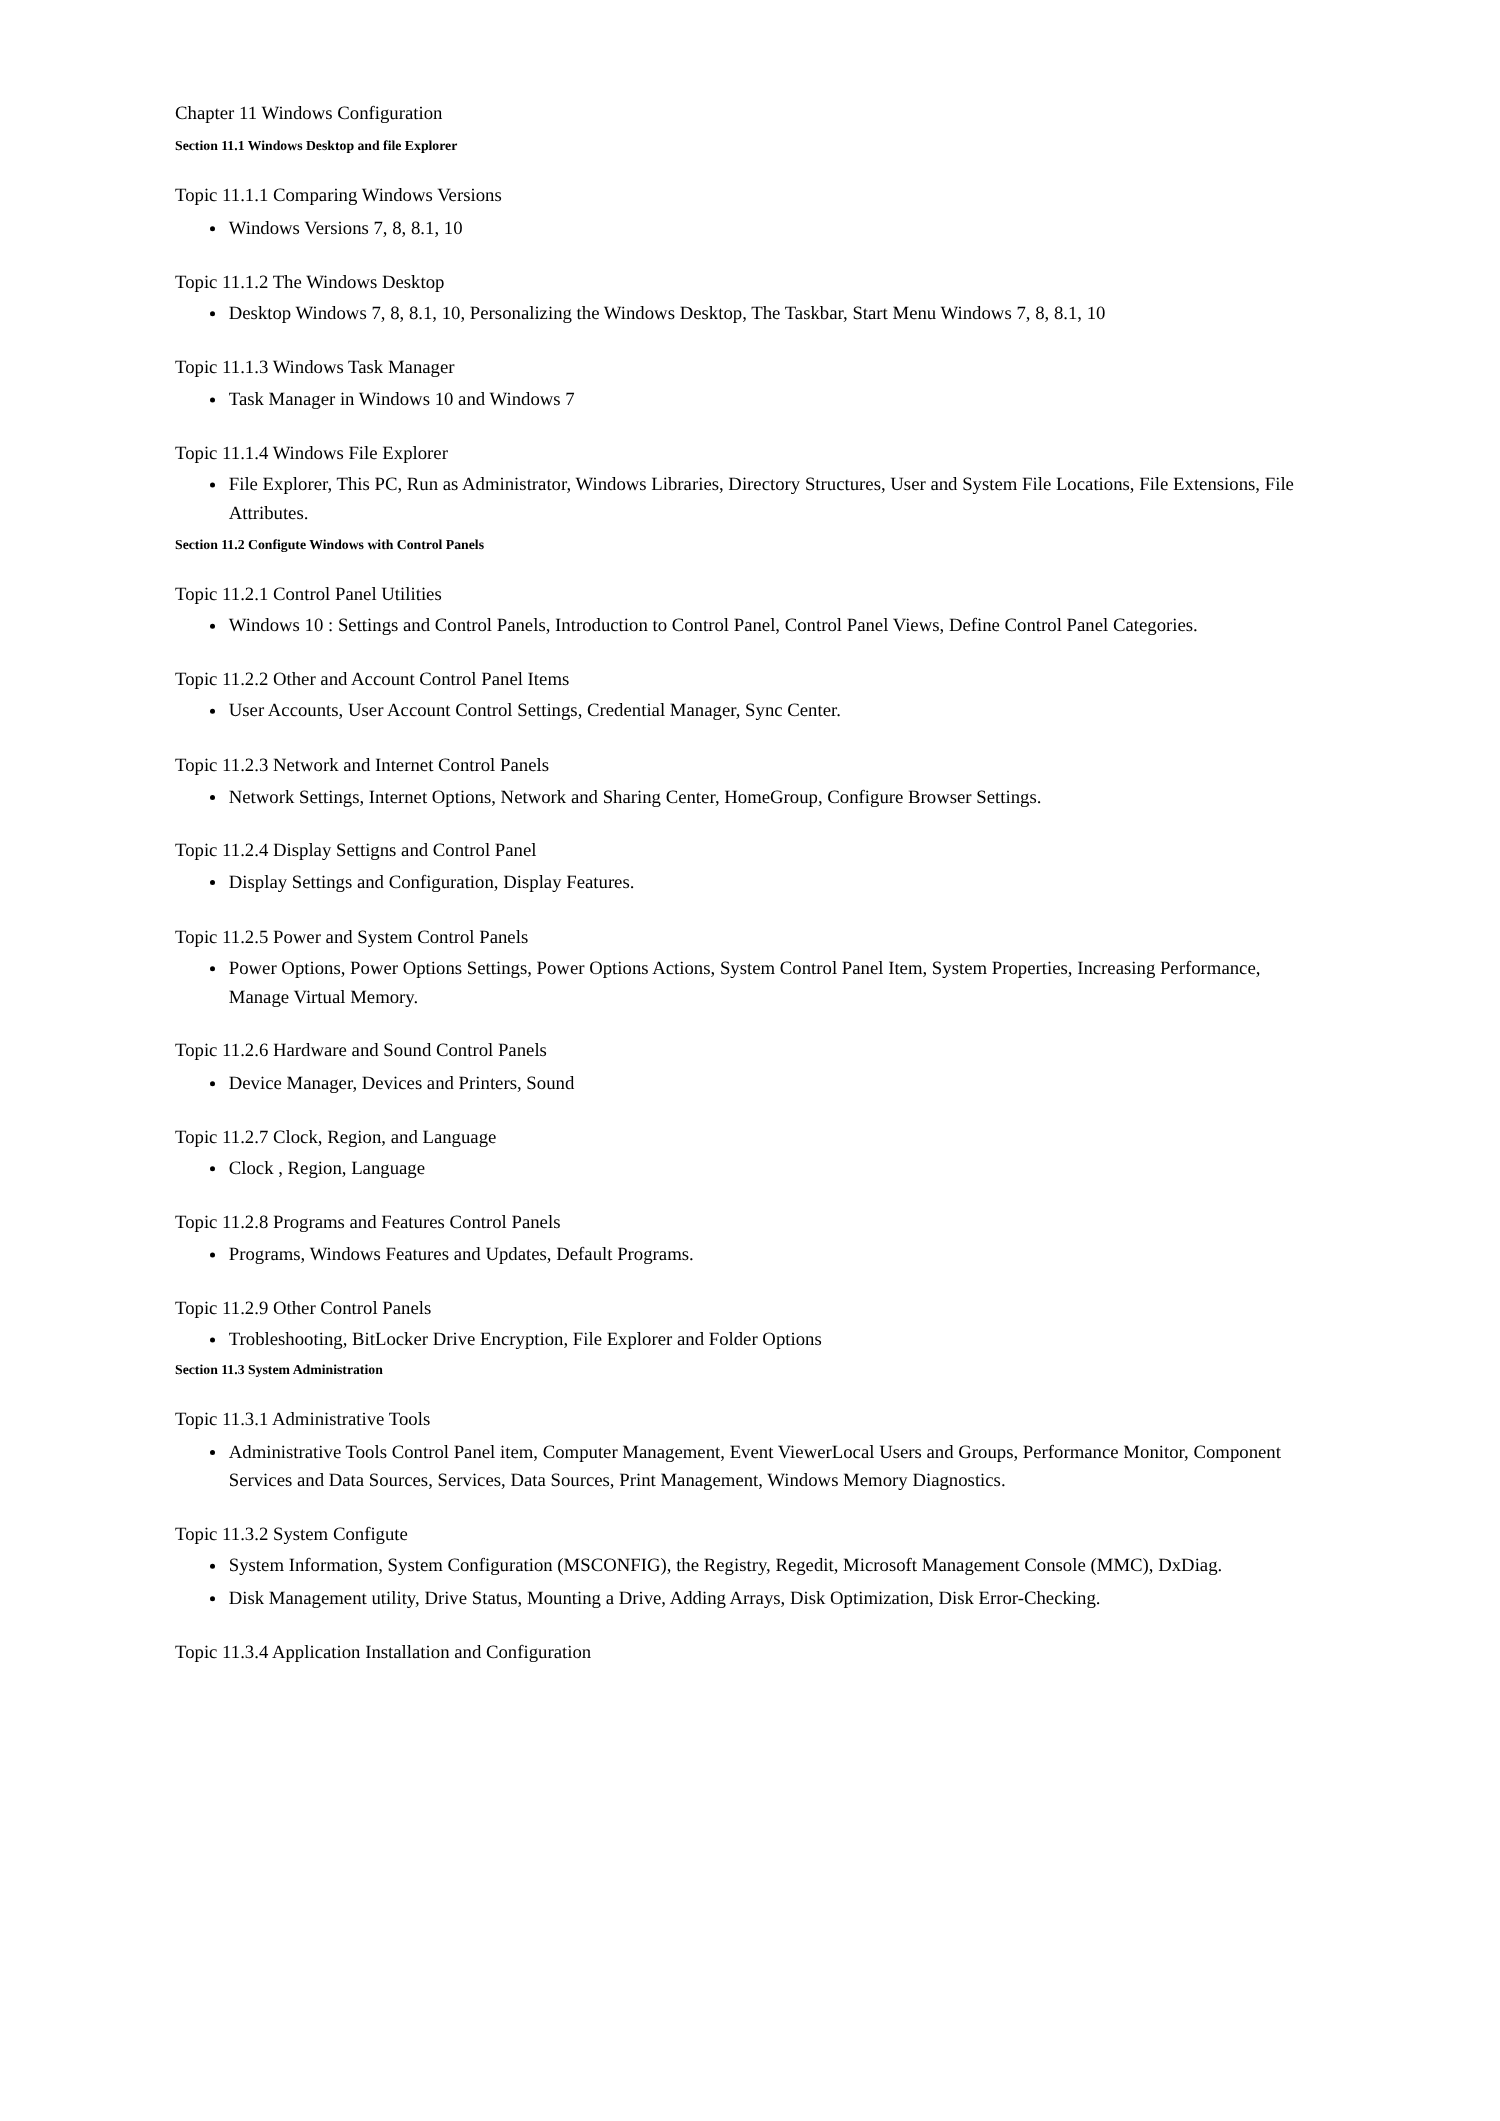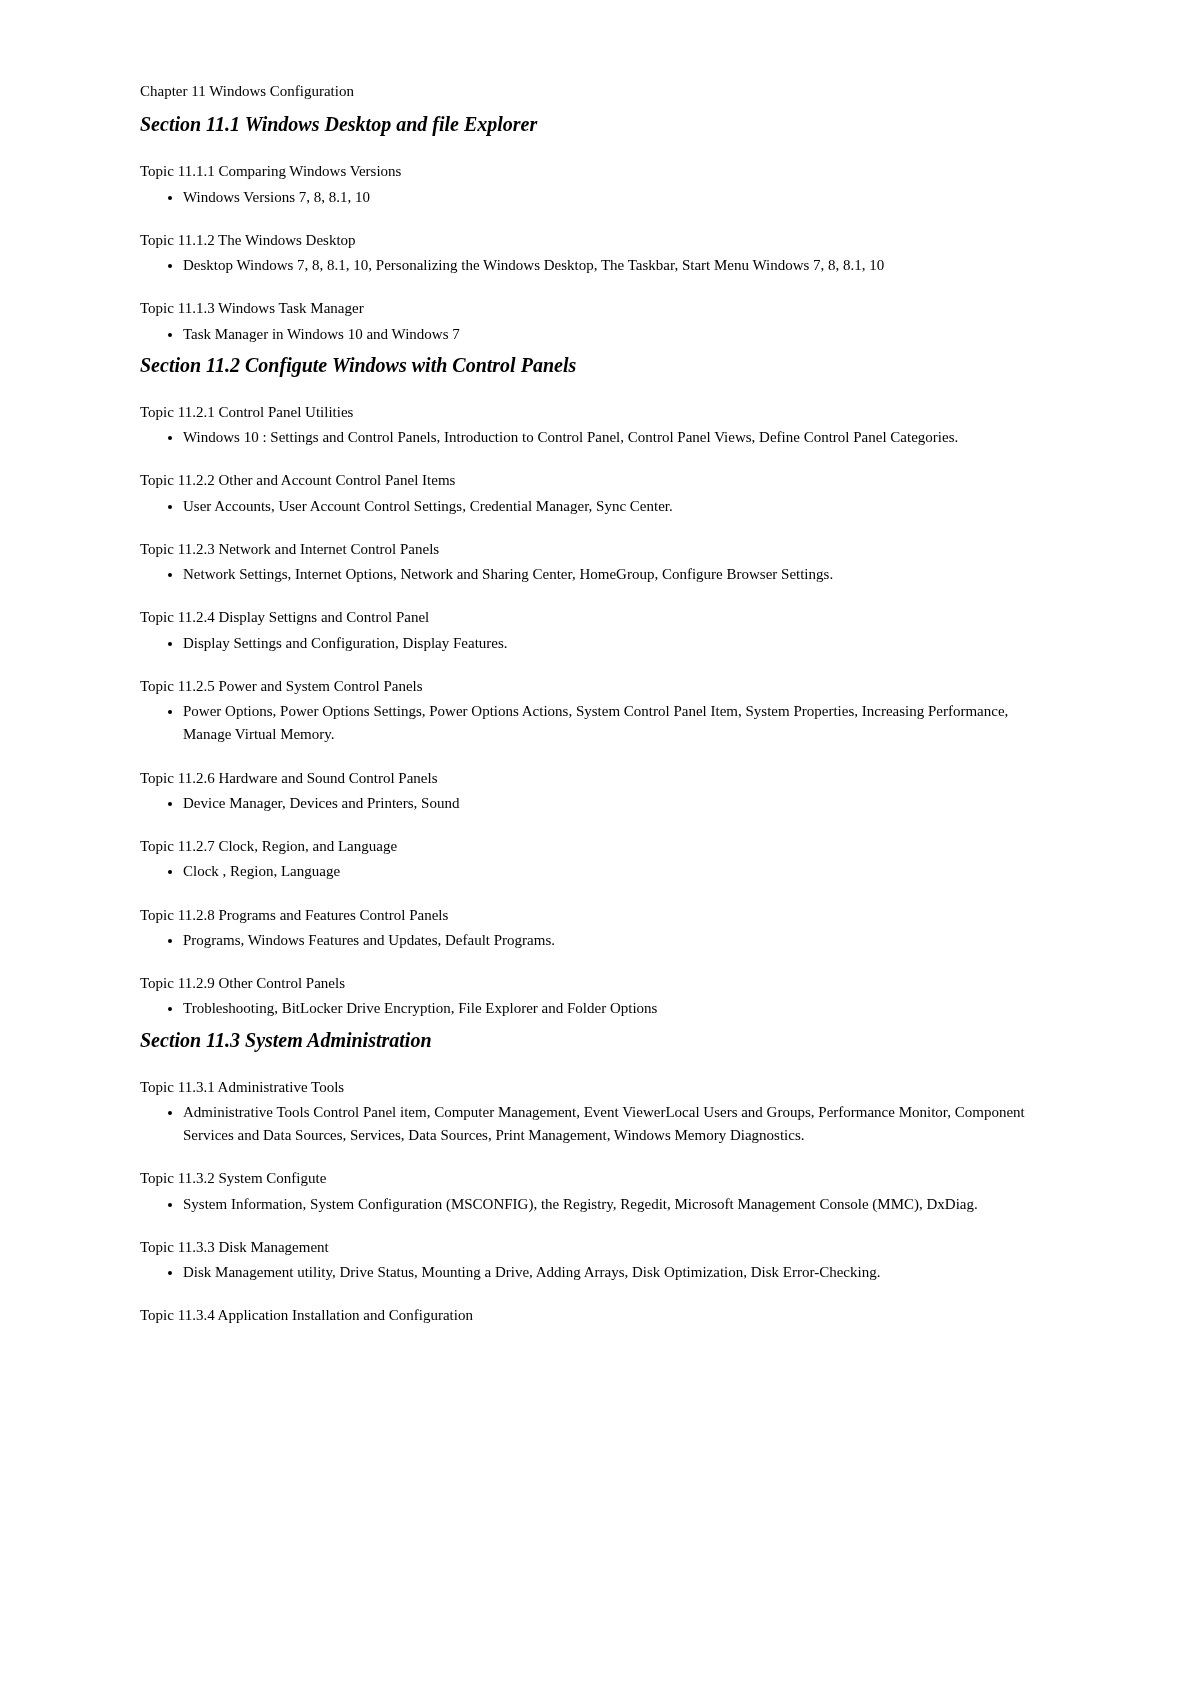--- a/index.html
+++ b/index.html
@@ -17,22 +17,21 @@
       padding: 80px 140px 80px 140px;
       line-height: 1.55;
     }
     .page-title {
       font-size: 15px;
       font-weight: normal;
       margin-bottom: 6px;
     }
     .section-heading {
       font-weight: bold;
-      font-style: italic;
-      font-size: 20px;
+      font-size: 11px;
       margin-top: 4px;
       margin-bottom: 2px;
     }
     .topic-line {
       font-size: 15px;
       margin-top: 20px;
       margin-bottom: 1px;
     }
     .bullet-list {
       margin-left: 43px;
@@ -64,20 +63,26 @@
         <div>
           <div class="topic-line">Topic 11.1.2 The Windows Desktop</div>
           <ul class="bullet-list">
             <li>Desktop Windows 7, 8, 8.1, 10, Personalizing the Windows Desktop, The Taskbar, Start Menu Windows 7, 8, 8.1, 10</li>
           </ul>
         </div>
         <div>
           <div class="topic-line">Topic 11.1.3 Windows Task Manager</div>
           <ul class="bullet-list">
             <li>Task Manager in Windows 10 and Windows 7</li>
+          </ul>
+        </div>
+        <div>
+          <div class="topic-line">Topic 11.1.4 Windows File Explorer</div>
+          <ul class="bullet-list">
+            <li>File Explorer, This PC, Run as Administrator, Windows Libraries, Directory Structures, User and System File Locations, File Extensions, File Attributes.</li>
           </ul>
         </div>
       </div>
       <div>
         <div class="section-heading">Section 11.2 Configute Windows with Control Panels</div>
         <div>
           <div class="topic-line">Topic 11.2.1 Control Panel Utilities</div>
           <ul class="bullet-list">
             <li>Windows 10 : Settings and Control Panels, Introduction to Control Panel, Control Panel Views, Define Control Panel Categories.</li>
           </ul>
@@ -139,21 +144,20 @@
             <li>Administrative Tools Control Panel item, Computer Management, Event ViewerLocal Users and Groups, Performance Monitor, Component Services and Data Sources, Services, Data Sources, Print Management, Windows Memory Diagnostics.</li>
           </ul>
         </div>
         <div>
           <div class="topic-line">Topic 11.3.2 System Configute</div>
           <ul class="bullet-list">
             <li>System Information, System Configuration (MSCONFIG), the Registry, Regedit, Microsoft Management Console (MMC), DxDiag.</li>
           </ul>
         </div>
         <div>
-          <div class="topic-line">Topic 11.3.3 Disk Management</div>
           <ul class="bullet-list">
             <li>Disk Management utility, Drive Status, Mounting a Drive, Adding Arrays, Disk Optimization, Disk Error-Checking.</li>
           </ul>
         </div>
         <div>
           <div class="topic-line">Topic 11.3.4 Application Installation and Configuration</div>
         </div>
       </div>
     </div>
 </div>

